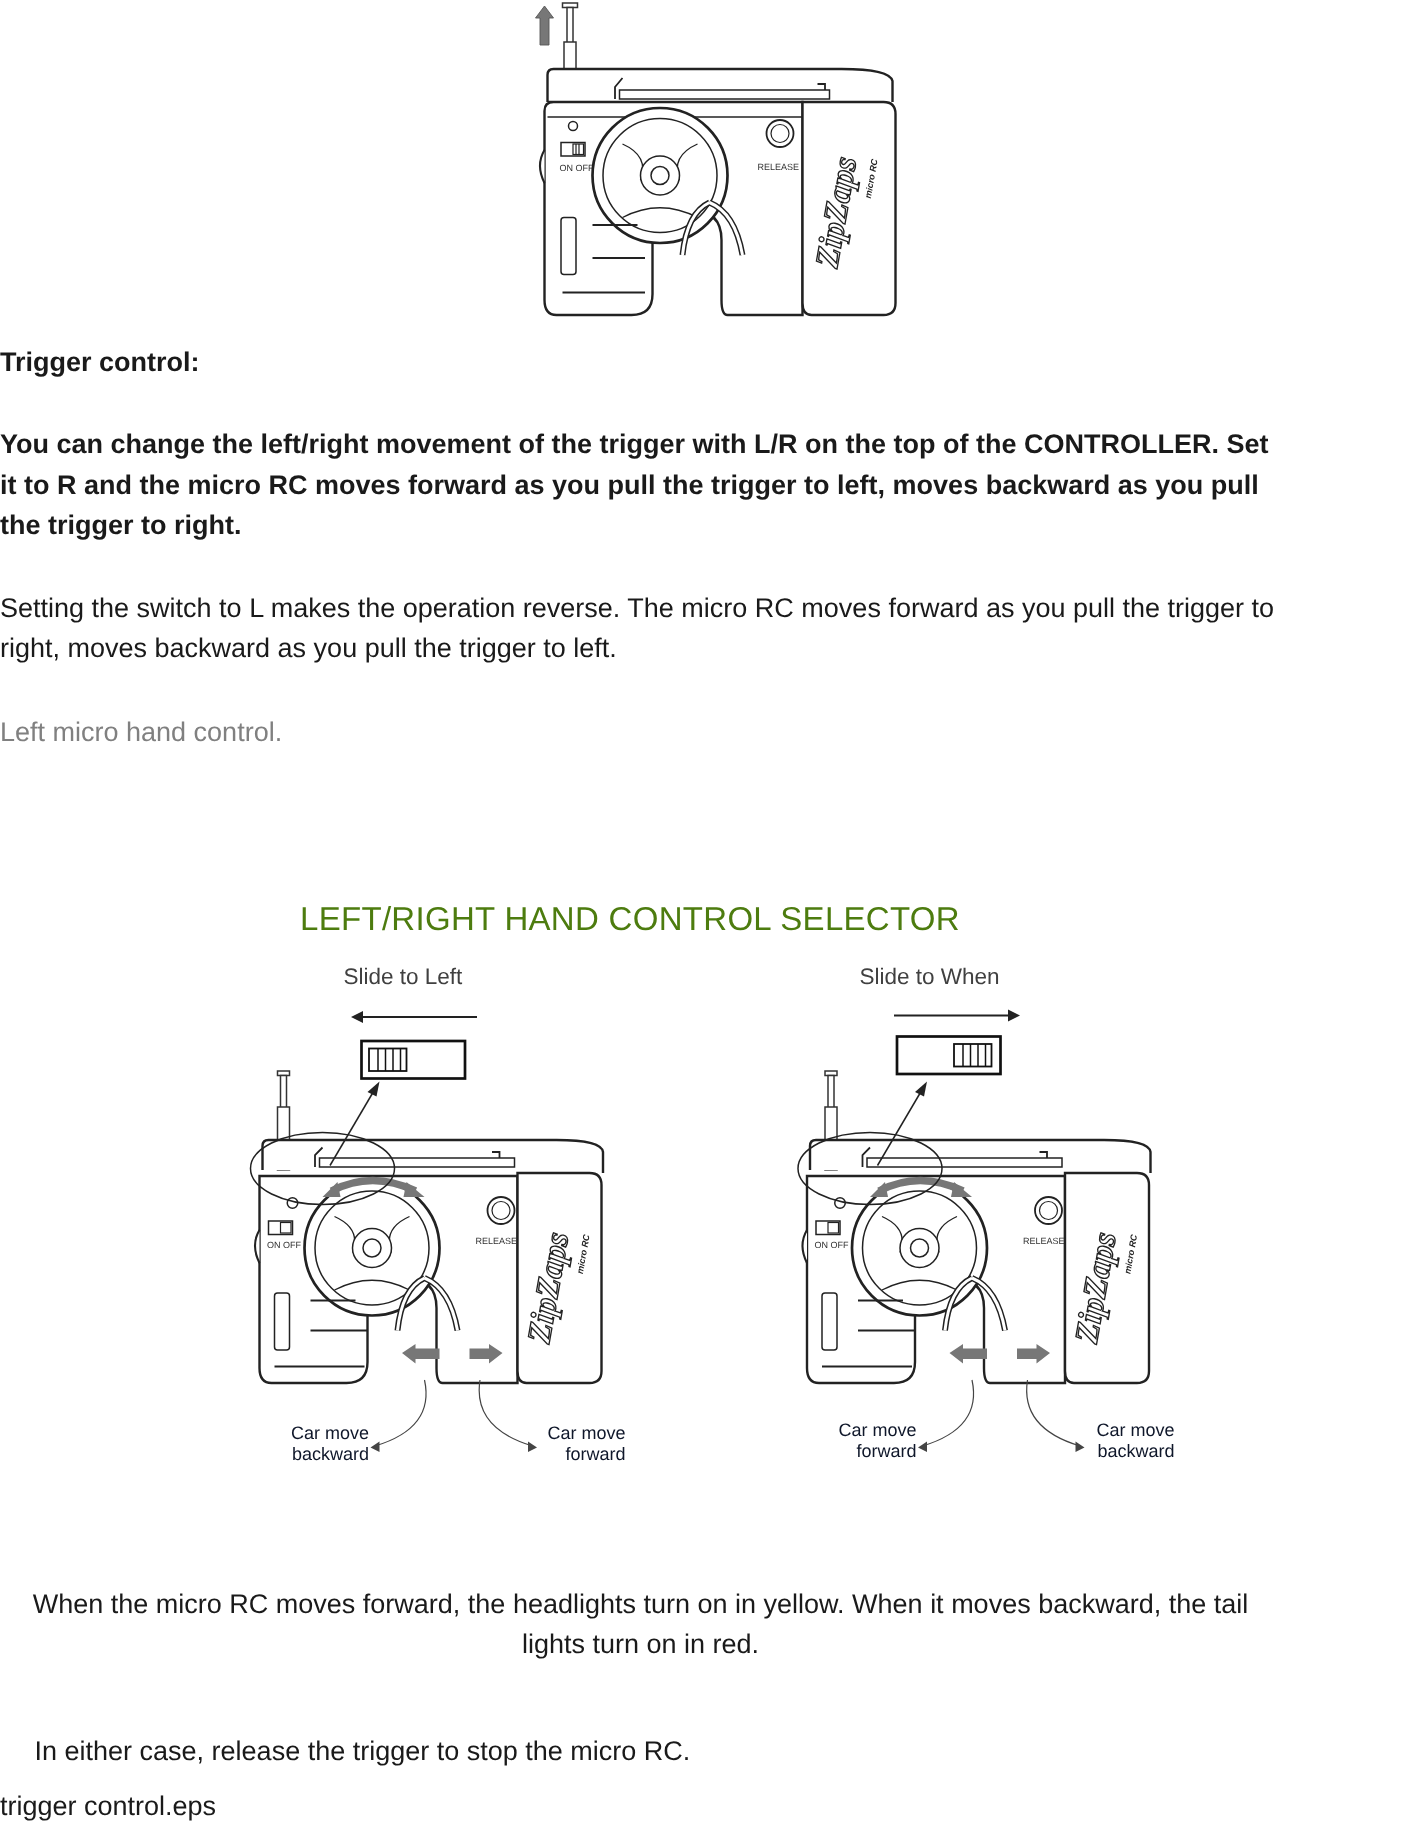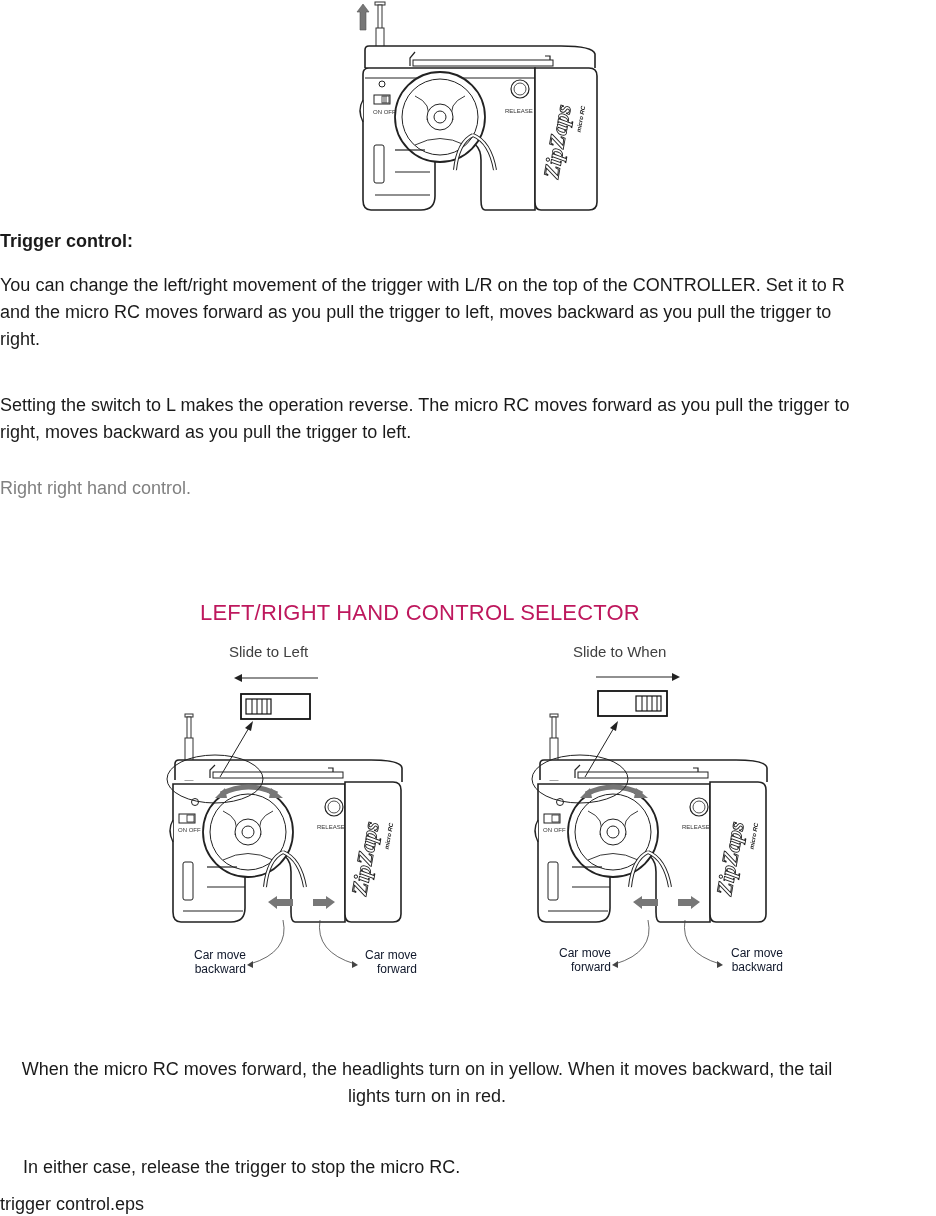--- a/index.html
+++ b/index.html
@@ -1,21 +1,21 @@
 <!DOCTYPE html>
 <html><head>
 <meta charset="utf-8">
 <style>
   html, body { margin: 0; padding: 0; background: #ffffff; }
   body { width: 936px; height: 1216px; position: relative; overflow: hidden;
          font-family: "Liberation Sans", "DejaVu Sans", sans-serif; color: #1a1a1a; }
   .para { position: absolute; left: 0; width: 854px; font-size: 18px; line-height: 27px; margin: 0; }
   .heading { font-weight: bold; }
   .caption { color: #808080; }
-  .diag-title { position: absolute; font-size: 22px; left: 0; width: 840px; text-align: center; top: 600px; letter-spacing: 0.2px; color: #be185d; }
+  .diag-title { position: absolute; font-size: 22px; left: 0; width: 840px; text-align: center; top: 600px; letter-spacing: 0.2px; color: #4d7c0f; }
   .slide-label { position: absolute; font-size: 15px; color: #404040; }
   .car-label { position: absolute; font-size: 12px; line-height: 14px; text-align: right; color: #0f172a; }
   svg { position: absolute; overflow: visible; }
 </style>
 </head>
 <body>
 
 <svg style="left:355px;top:0px;" width="245" height="215" viewBox="0 0 245 215">
 
   <g>
@@ -65,23 +65,23 @@
   <path d="M118,135 Q103,142 100,170 M118,135 Q135,142 140,170" fill="none" stroke="#222" stroke-width="4"></path>
   <path d="M118,135 Q103,142 100,170 M118,135 Q135,142 140,170" fill="none" stroke="#fff" stroke-width="2"></path>
 
   <g transform="translate(210,140) rotate(-80)">
     <text x="-40" y="0" font-size="22" font-weight="bold" font-style="italic" fill="#fff" stroke="#222" stroke-width="0.9" font-family="Liberation Serif, serif">ZipZaps</text>
     <text x="10" y="14" font-size="6" font-style="italic" font-weight="bold" fill="#222" font-family="Liberation Sans, sans-serif">micro RC</text>
   </g>
 </svg>
 
 <p class="para heading" style="top:228px;">Trigger control:</p>
-<p class="para" style="top:272px;">You can change the left/right movement of the trigger with L/R on the top of the CONTROLLER. Set it to R and the micro RC moves forward as you pull the trigger to left, moves backward as you pull the trigger to right.</p>
+<p class="para" style="top:283px;font-weight:bold;">You can change the left/right movement of the trigger with L/R on the top of the CONTROLLER. Set it to R and the micro RC moves forward as you pull the trigger to left, moves backward as you pull the trigger to right.</p>
 <p class="para" style="top:392px;">Setting the switch to L makes the operation reverse. The micro RC moves forward as you pull the trigger to right, moves backward as you pull the trigger to left.</p>
-<p class="para caption" style="top:475px;">Right right hand control.</p>
+<p class="para caption" style="top:475px;">Left micro hand control.</p>
 
 <div class="diag-title">LEFT/RIGHT HAND CONTROL SELECTOR</div>
 
 <div class="slide-label" style="left:229px;top:643px;">Slide to Left</div>
 <div class="slide-label" style="left:573px;top:643px;">Slide to When</div>
 
 <svg style="left:234px;top:672px;" width="86" height="12">
   <line x1="6" y1="6" x2="84" y2="6" stroke="#222" stroke-width="1.2"></line>
   <polygon points="0,6 8,2 8,10" fill="#222"></polygon>
 </svg>

